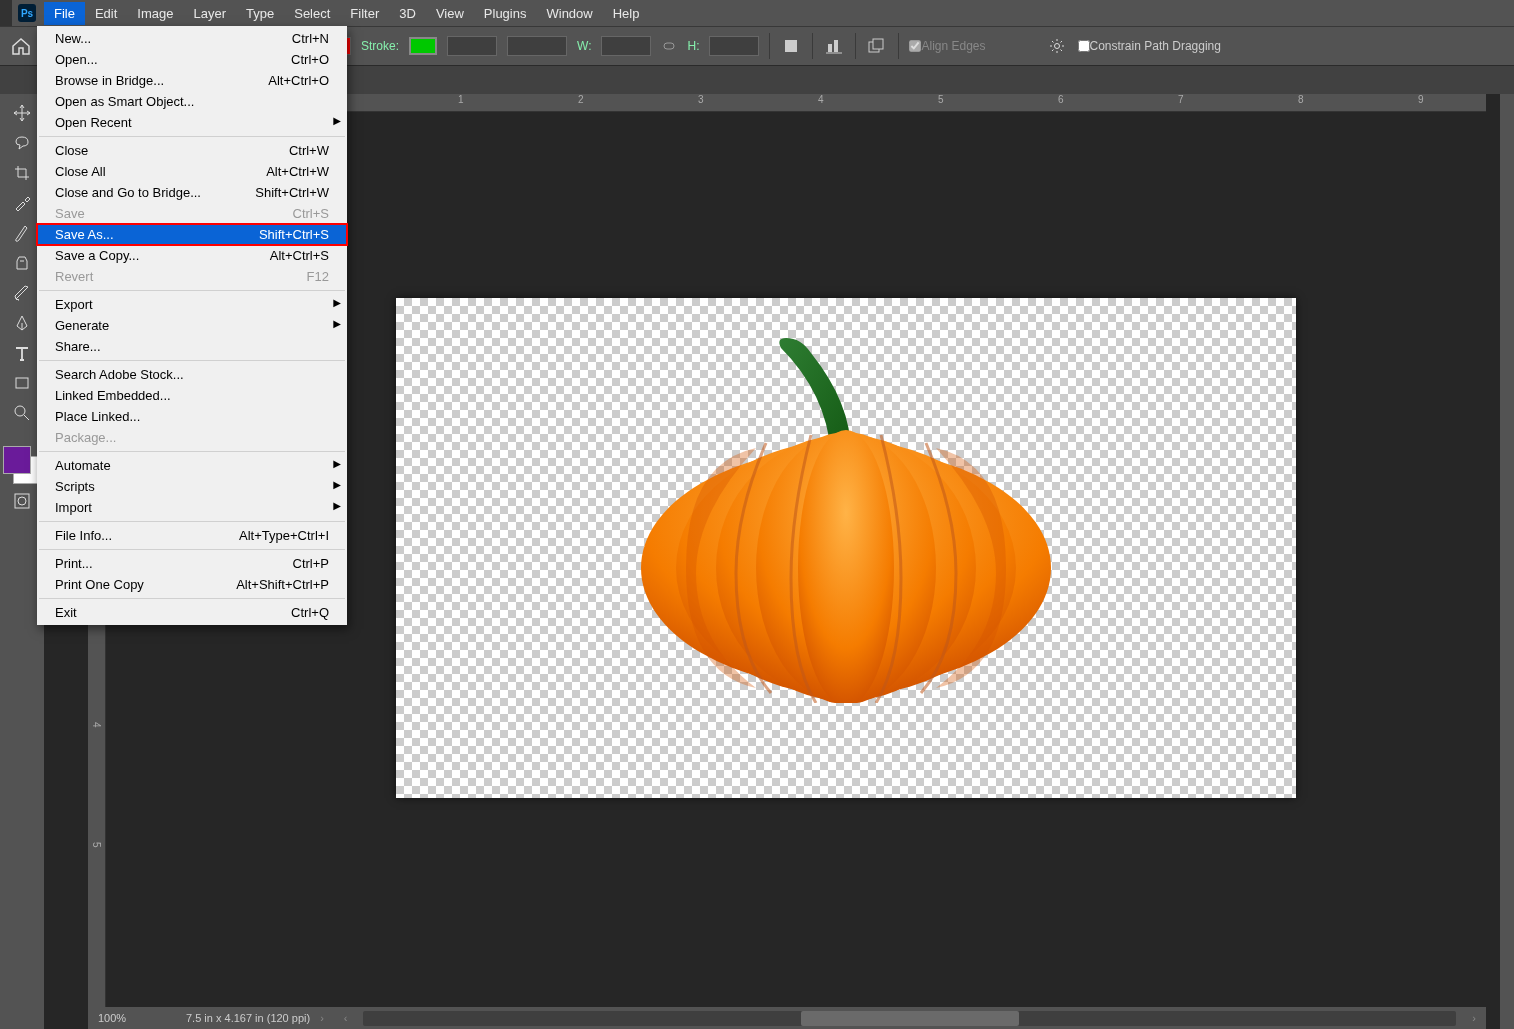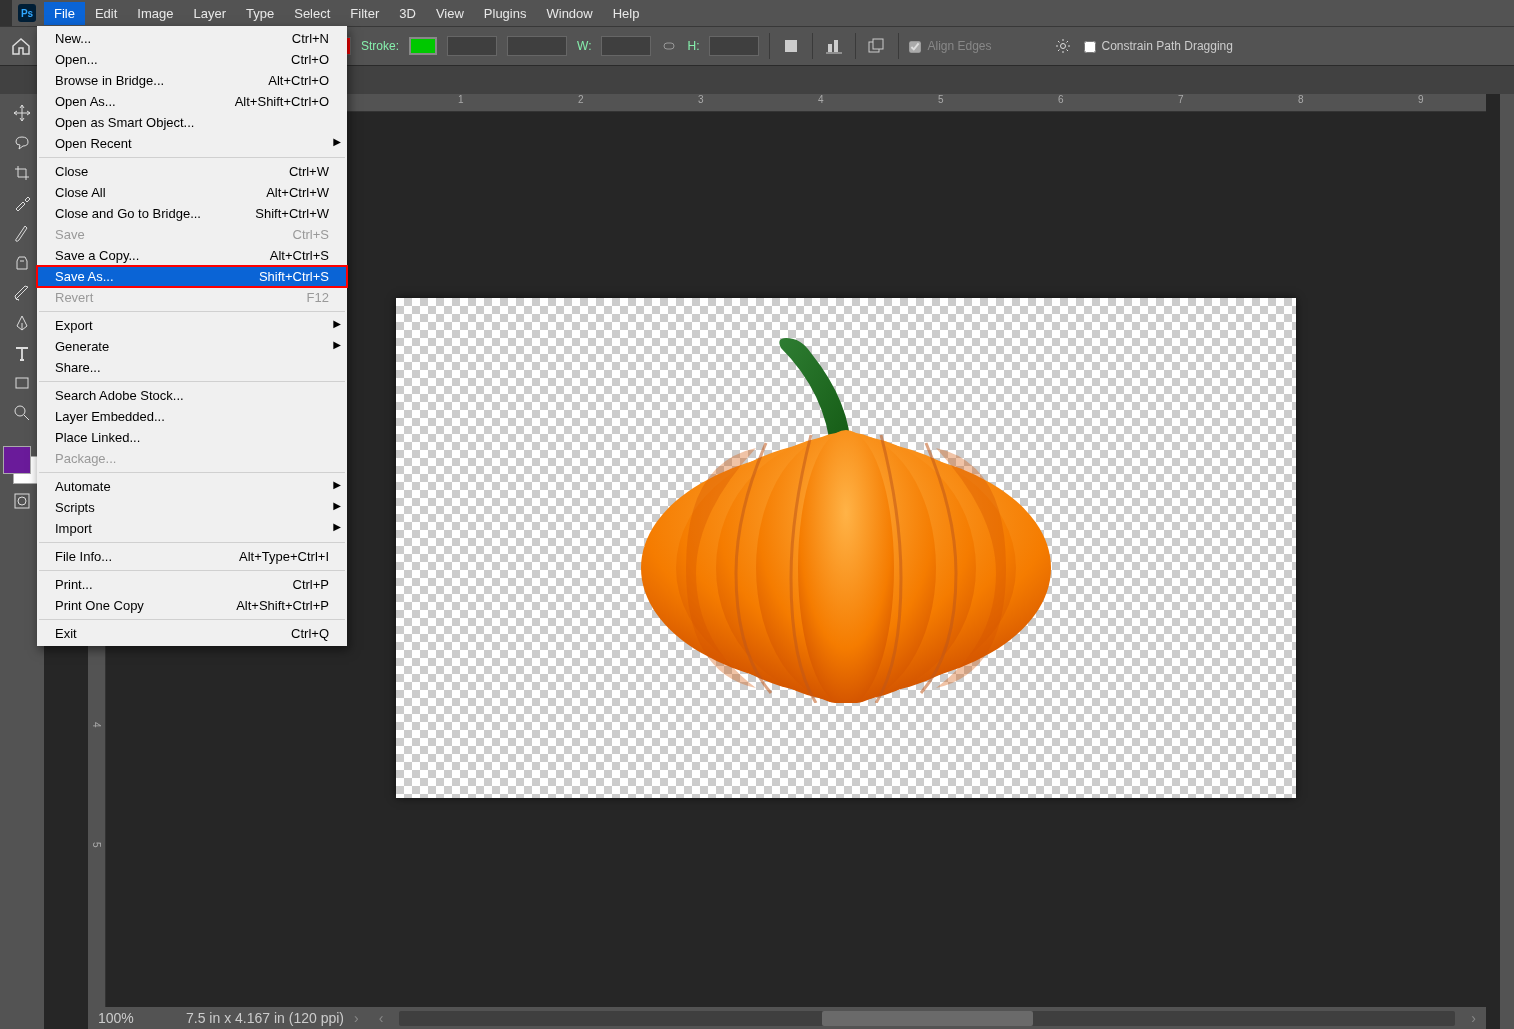--- a/index.html
+++ b/index.html
@@ -11,21 +11,21 @@
 .menubar .menu-item.active { background: #0a64d6; color: #fff; }
 
 .options-bar { height: 40px; background: #535353; border-top: 1px solid #383838; border-bottom: 1px solid #2a2a2a; display: flex; align-items: center; padding: 0 10px; gap: 10px; }
 .options-bar .home-icon { width: 22px; height: 20px; }
 .options-bar .label { color: #86efac; font-size: 12px; }
 .options-bar .swatch { width: 28px; height: 18px; border: 1px solid #666; }
 .options-bar .swatch.red { background: #ff0000; }
 .options-bar .swatch.green { background: #00c800; border: 2px solid #888; }
 .options-bar .input-sm { width: 50px; height: 20px; background: #3f3f3f; border: 1px solid #666; }
 .options-bar .icon-btn { width: 22px; height: 18px; display: flex; align-items: center; justify-content: center; }
-.options-bar .checkbox-line { display: flex; align-items: flex-end; gap: 6px; color: #888; font-size: 12px; }
+.options-bar .checkbox-line { display: flex; align-items: center; color: #888; font-size: 12px; }
 .options-bar .checkbox-line input { width: 12px; height: 12px; }
 .options-bar .divider { width: 1px; height: 26px; background: #3a3a3a; }
 
 .tab-bar { height: 28px; background: #414141; display: flex; align-items: center; padding-left: 44px; }
 .tab { background: #323232; padding: 4px 12px; display: flex; align-items: center; gap: 8px; font-size: 12px; color: #ddd; border-top: 1px solid #666;}
 .tab .close-x { color: #aaa; cursor: pointer; }
 
 .main-area { position: absolute; top: 94px; left: 0; right: 0; bottom: 0; display: flex; }
 
 .toolbar { width: 44px; background: #535353; display: flex; flex-direction: column; align-items: center; padding-top: 6px; gap: 4px; }
@@ -48,21 +48,21 @@
     linear-gradient(-45deg, #ccc 25%, transparent 25%),
     linear-gradient(45deg, transparent 75%, #ccc 75%),
     linear-gradient(-45deg, transparent 75%, #ccc 75%);
   background-size: 16px 16px;
   background-position: 0 0, 0 8px, 8px -8px, -8px 0;
   background-color: #fff;
   box-shadow: 0 0 8px rgba(0,0,0,0.6);
 }
 .pumpkin { position: absolute; left: 230px; top: 35px; width: 440px; height: 370px; }
 
-.status-bar { position: absolute; bottom: 0; left: 44px; right: 14px; height: 22px; background: #535353; display: flex; align-items: center; font-size: 14px; color: #ccc;}
+.status-bar { position: absolute; bottom: 0; left: 44px; right: 14px; height: 22px; background: #535353; display: flex; align-items: center; font-size: 11px; color: #ccc;}
 .status-bar .zoom { width: 80px; padding-left: 10px;}
 .status-bar .docinfo { padding-left: 18px; }
 .status-bar .arrow { padding: 0 10px; color: #888;}
 .status-bar .scroll-track { flex:1; height: 15px; margin: 0 6px; background: #3f3f3f; border-radius: 2px; position: relative;}
 .status-bar .scroll-thumb { position: absolute; left: 40%; width: 20%; height: 100%; background: #6a6a6a; border-radius: 2px;}
 
 .right-rail { width: 14px; background: #535353;}
 
 
 .dropdown { position: absolute; top: 26px; left: 37px; width: 310px; background: #f0f0f0; color: #000; box-shadow: 2px 4px 10px rgba(0,0,0,0.5); z-index: 100; padding: 2px 0;}
@@ -307,24 +307,20 @@
     </div>
     <div class="item">
       <span>Open...</span>
       <span>Ctrl+O</span>
     </div>
     <div class="item">
       <span>Browse in Bridge...</span>
       <span>Alt+Ctrl+O</span>
     </div>
     <div class="item">
-      <span>Open As...</span>
-      <span>Alt+Shift+Ctrl+O</span>
-    </div>
-    <div class="item">
       <span>Open as Smart Object...</span>
     </div>
     <div class="item">
       <span>Open Recent</span>
       <span class="submenu-arrow">▶</span>
     </div>
     <div class="sep"></div>
     <div class="item">
       <span>Close</span>
       <span>Ctrl+W</span>
@@ -334,28 +330,28 @@
       <span>Alt+Ctrl+W</span>
     </div>
     <div class="item">
       <span>Close and Go to Bridge...</span>
       <span>Shift+Ctrl+W</span>
     </div>
     <div class="item disabled">
       <span>Save</span>
       <span>Ctrl+S</span>
     </div>
-    <div class="item">
-      <span>Save a Copy...</span>
-      <span>Alt+Ctrl+S</span>
-    </div>
     <div class="item highlighted">
       <span>Save As...</span>
       <span>Shift+Ctrl+S</span>
     </div>
+    <div class="item">
+      <span>Save a Copy...</span>
+      <span>Alt+Ctrl+S</span>
+    </div>
     <div class="item disabled">
       <span>Revert</span>
       <span>F12</span>
     </div>
     <div class="sep"></div>
     <div class="item">
       <span>Export</span>
       <span class="submenu-arrow">▶</span>
     </div>
     <div class="item">
@@ -363,21 +359,21 @@
       <span class="submenu-arrow">▶</span>
     </div>
     <div class="item">
       <span>Share...</span>
     </div>
     <div class="sep"></div>
     <div class="item">
       <span>Search Adobe Stock...</span>
     </div>
     <div class="item">
-      <span>Layer Embedded...</span>
+      <span>Linked Embedded...</span>
     </div>
     <div class="item">
       <span>Place Linked...</span>
     </div>
     <div class="item disabled">
       <span>Package...</span>
     </div>
     <div class="sep"></div>
     <div class="item">
       <span>Automate</span>

